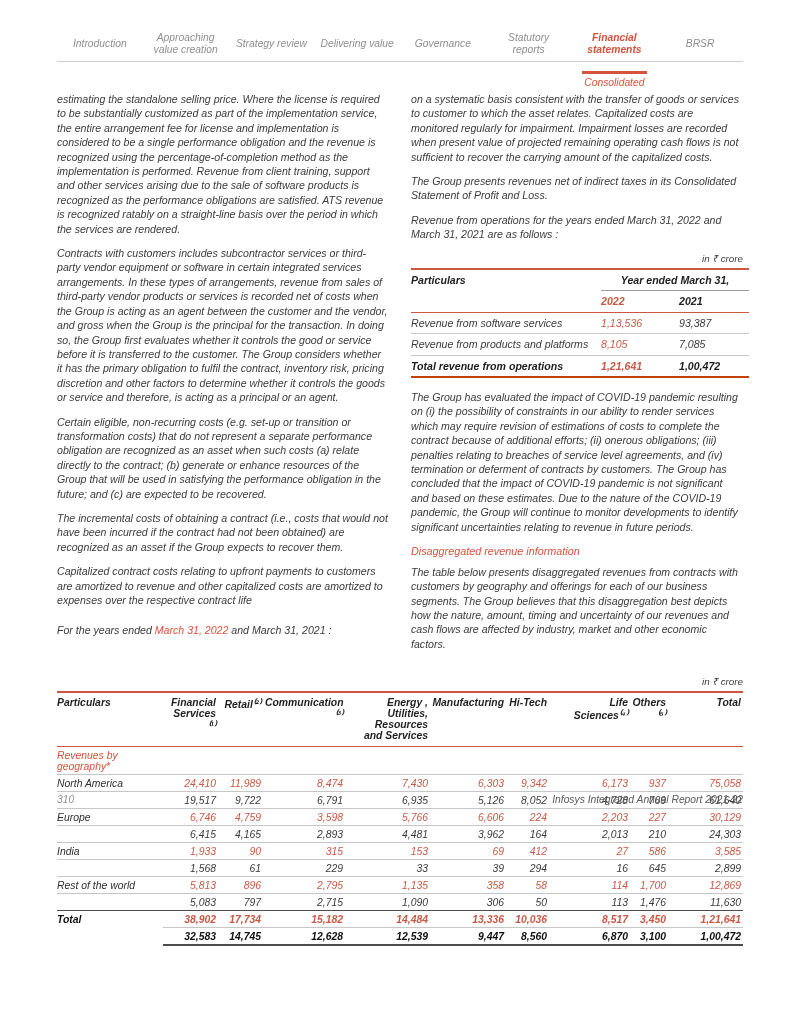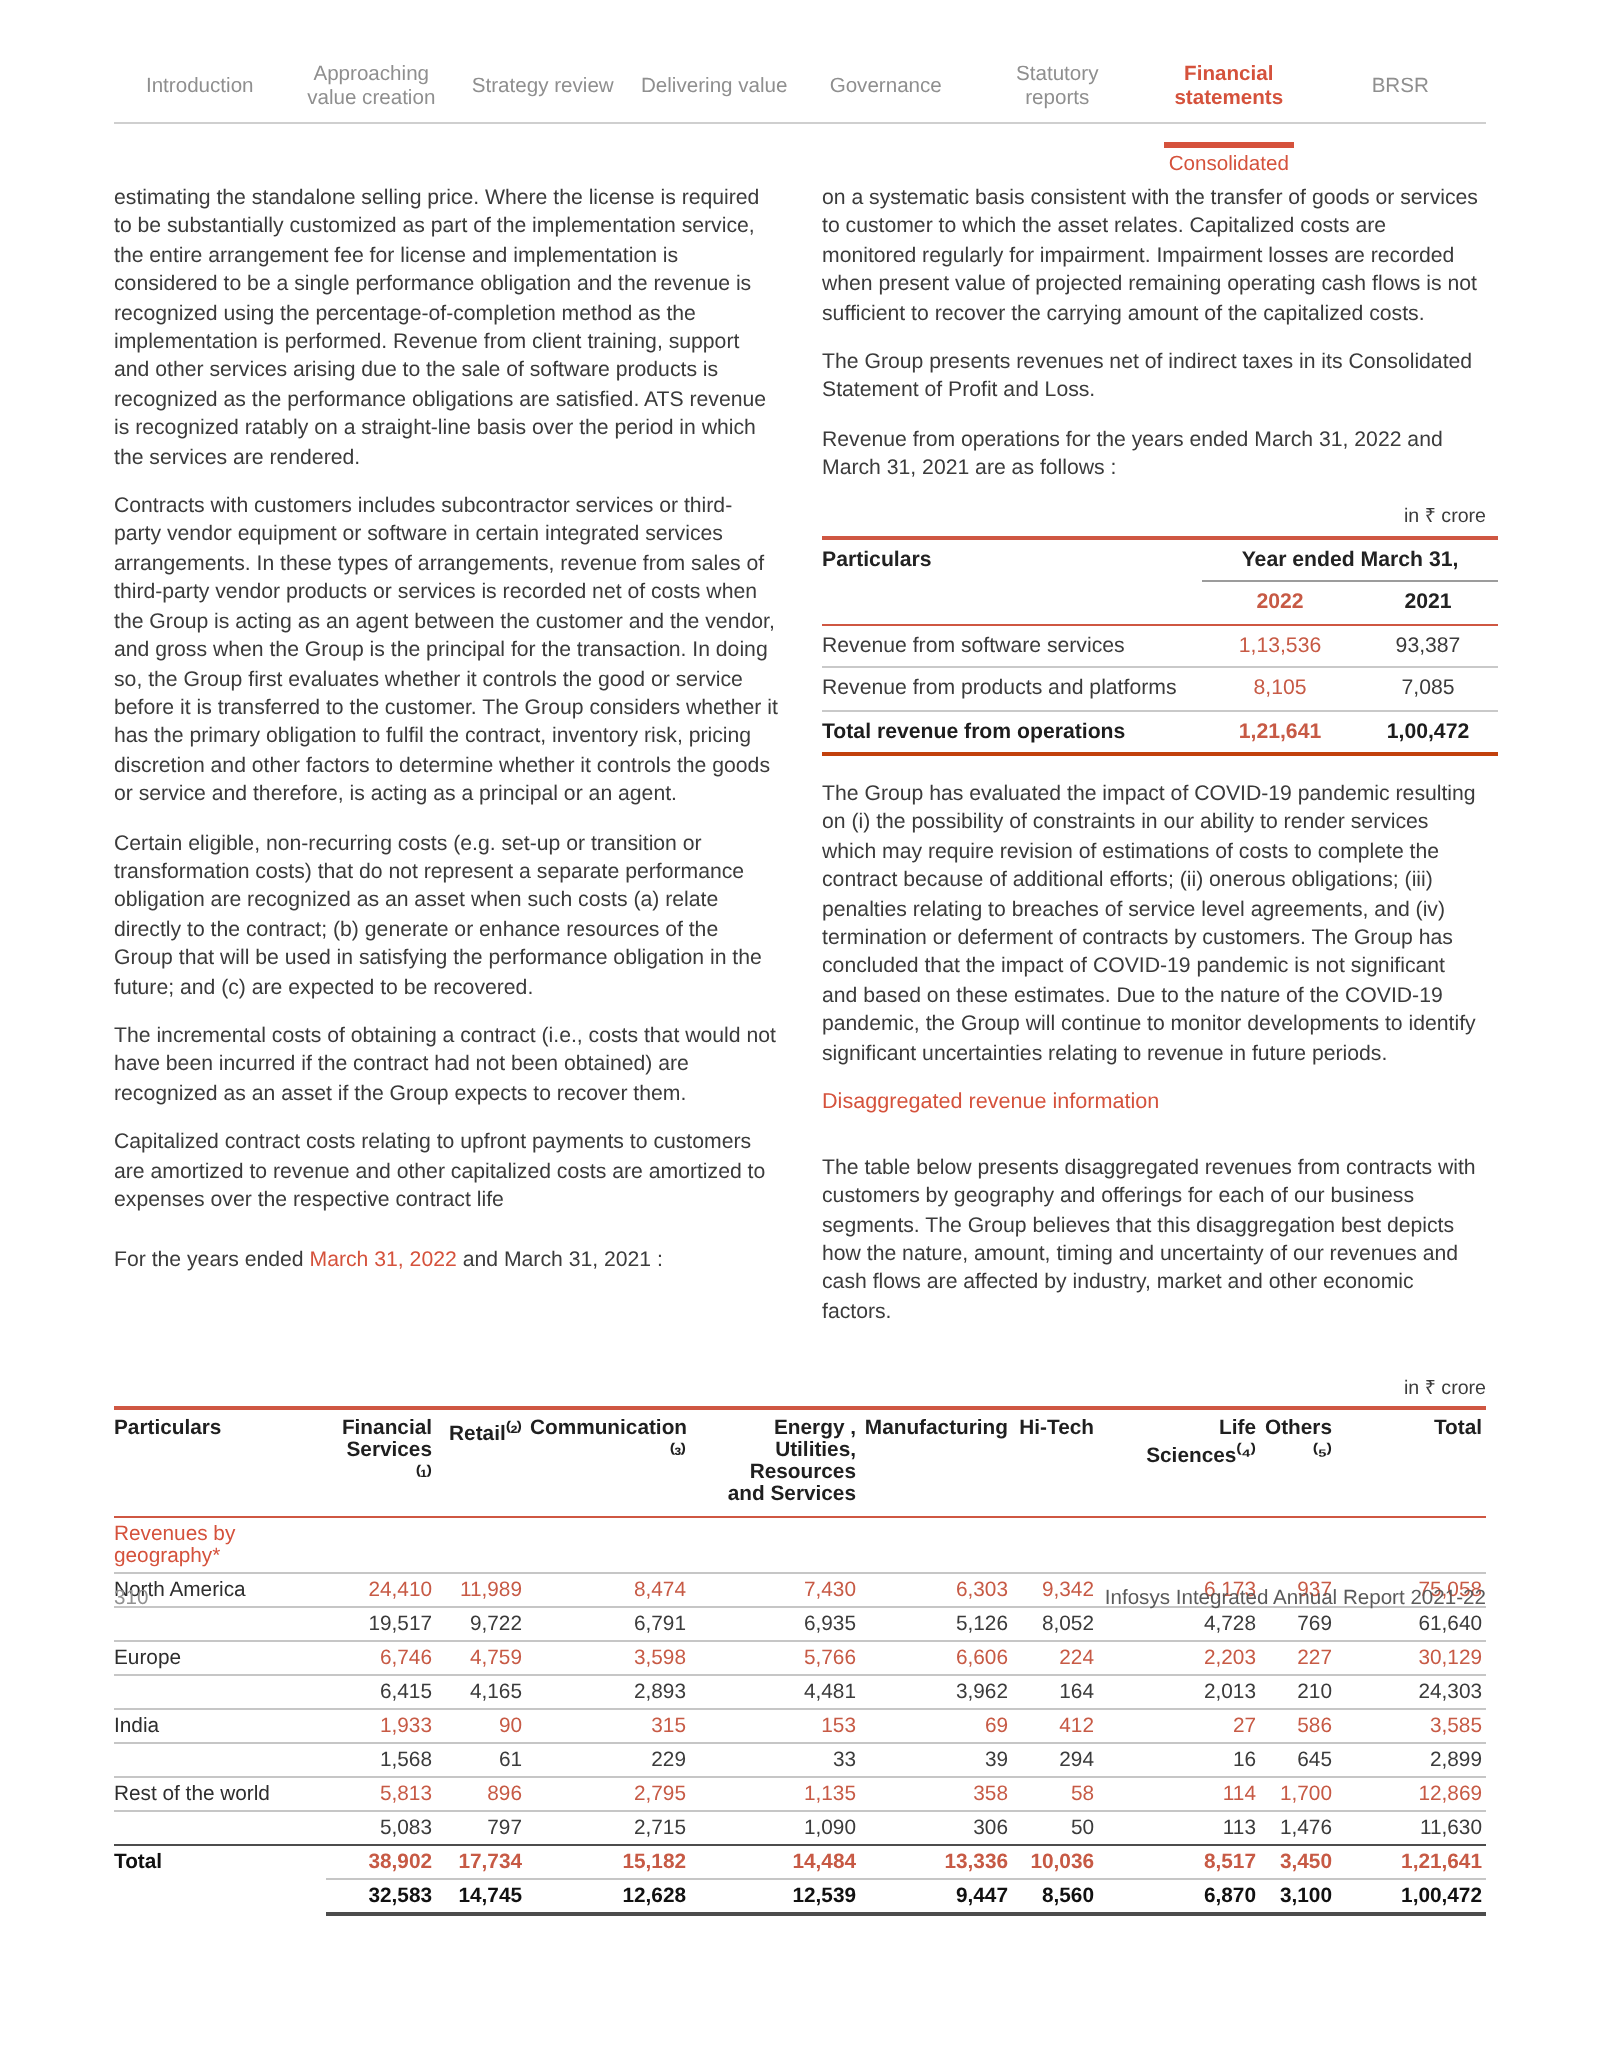--- a/index.html
+++ b/index.html
@@ -1,44 +1,44 @@
 <!DOCTYPE html>
 <html><head>
 <meta charset="utf-8">
 <style>
   * { margin:0; padding:0; box-sizing:border-box; }
   html,body { width:800px; height:1035px; background:#ffffff; overflow:hidden;
     font-family:"Liberation Sans", sans-serif; color:#3b3b3b; }
-  .page { width:800px; height:829px; padding:0 57px; position:relative; }
+  .page { width:800px; height:829px; padding:0 57px; position:relative;font-style:italic; }
 
   
   .topnav { padding-top:26px; position:relative; }
   .nav-row { display:flex; align-items:center; height:36px; border-bottom:1px solid #cfcfcf; }
   .nav-item { flex:1; text-align:center; font-size:10.3px; line-height:1.15; color:#8f8f8f;
     cursor:pointer; position:relative; padding:0 6px; }
   .nav-item.active { color:#d5523c; font-weight:bold; }
   .nav-underline { position:absolute; left:12%; right:12%; bottom:-19px; height:3px; background:#d5523c; }
   .nav-sub { position:absolute; left:0; right:0; top:100%; margin-top:22px; text-align:center;
     color:#d5523c; font-weight:normal; font-size:10.3px; white-space:nowrap; }
 
   
   .cols { display:flex; gap:22px; margin-top:30px; }
   .col { width:332px; font-size:10.6px; line-height:1.36; }
   .col p { margin-bottom:10px; }
   .red { color:#d5523c; }
-  .subhead { color:#d5523c; font-size:10.8px; margin-bottom:18px; margin-top:2px; }
+  .subhead { color:#d5523c; font-size:10.8px; margin-bottom:6px; margin-top:2px; }
 
   
   .rev-table-wrap { margin:4px 0 12px; }
   .unit { text-align:right; font-size:9.8px; color:#3b3b3b; margin-bottom:3px; }
   table { border-collapse:collapse; table-layout:fixed; }
   .rev-table { width:100%; border-top:2px solid #cf5742; font-size:10.6px; }
   .rev-table th, .rev-table td { font-weight:normal; padding:3px 0; vertical-align:bottom; }
   .rev-table .lbl { text-align:left; }
-  .rev-table .num { text-align:center; }
+  .rev-table .num { text-align:left; }
   .rev-table thead th { font-weight:bold; color:#222; }
   .rev-table .grp { text-align:center; border-bottom:1px solid #9c9c9c; }
   .rev-table .yr-row th { border-bottom:1.5px solid #cf5742; }
   .rev-table tbody td { border-bottom:1px solid #c9c9c9; }
   .rev-table .total td { border-bottom:2px solid #c2410c; font-weight:bold; color:#1d1d1d; }
   .rev-table .num.red, .rev-table .total .num.red { color:#c75a45; }
 
   
   .years-line { margin-top:16px; font-size:10.6px; }
 

